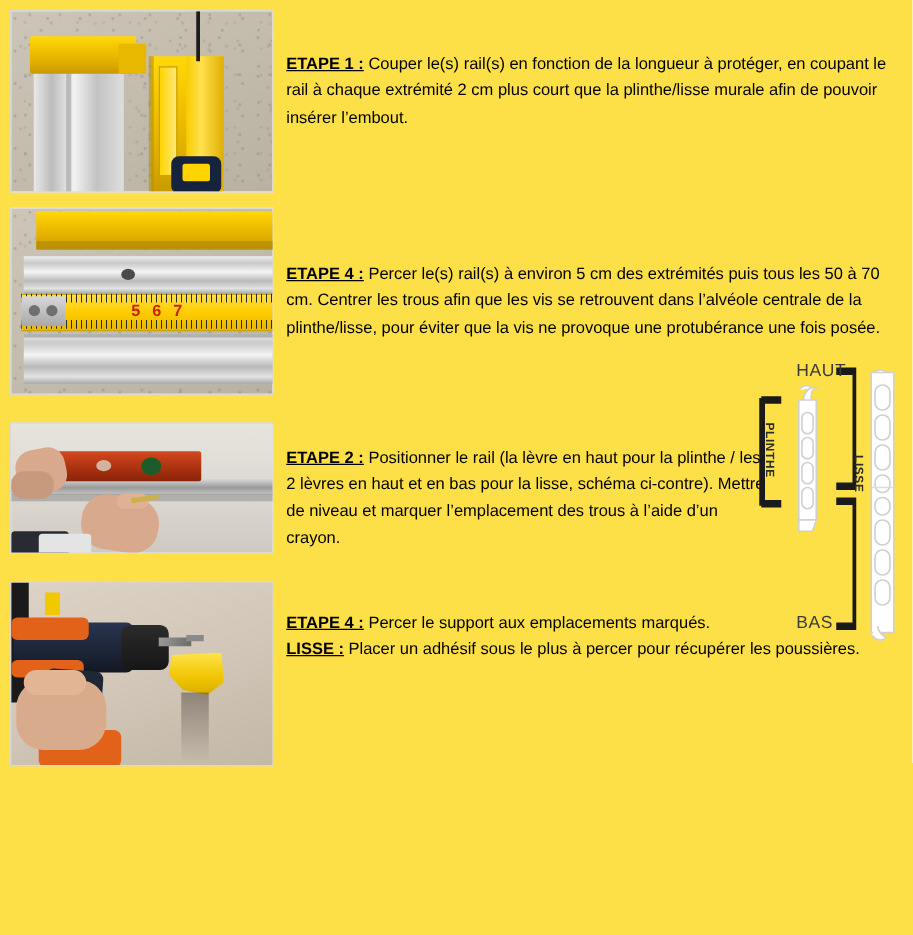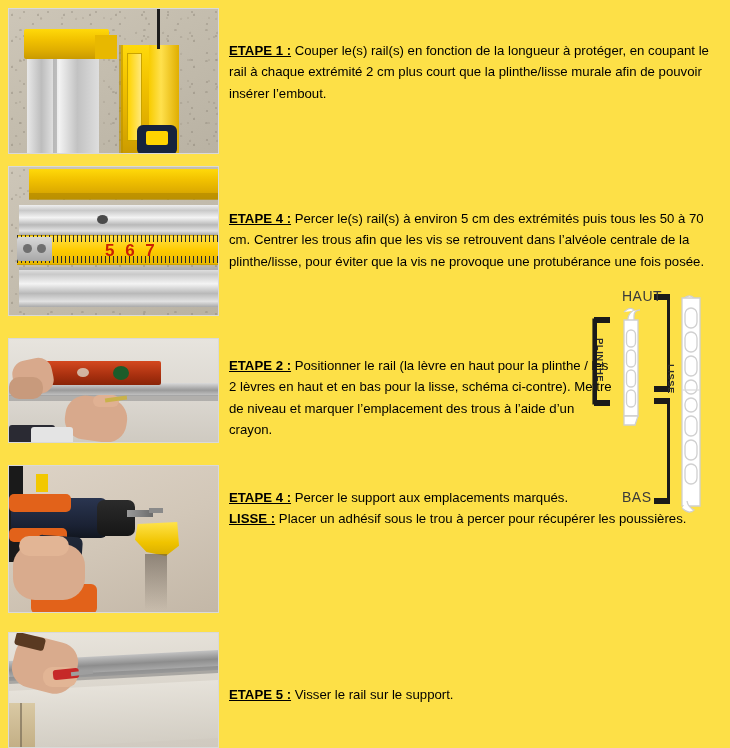--- a/index.html
+++ b/index.html
@@ -85,21 +85,21 @@
     background:linear-gradient(90deg,#e8e8e8 0%,#bdbdbd 20%,#f2f2f2 45%,#c2c2c2 70%,#dedede 100%);
   }
   .yellow {
     position:absolute;
     background:linear-gradient(180deg,#ffd90a 0%,#f2c200 35%,#e0ae00 70%,#c99a00 100%);
   }
 
   
   .diagram {
     position: absolute;
-    left: 586px;
+    left: 601px;
     top: 286px;
     width: 129px;
     height: 240px;
   }
   .diagram svg { display:block; }
   .dim-label {
     position: absolute;
     font-family: "Liberation Sans", sans-serif;
     font-weight: normal;
     color: #404040;
@@ -162,21 +162,21 @@
         <div class="alum" style="left:10px;top:38px;width:201px;height:30px;"></div>
 
         <div style="position:absolute;left:88px;top:48px;width:11px;height:9px;border-radius:50%;background:#4a4a4a;"></div>
 
         <div style="position:absolute;left:8px;top:68px;width:203px;height:28px;background:linear-gradient(180deg,#ffe04a,#ffcc00 50%,#e8b800);border-top:1px solid #cfa400;border-bottom:1px solid #cfa400;"></div>
         <div style="position:absolute;left:8px;top:68px;width:203px;height:7px;background:repeating-linear-gradient(90deg,#2a2a2a 0 1px,transparent 1px 4px);"></div>
         <div style="position:absolute;left:8px;top:89px;width:203px;height:7px;background:repeating-linear-gradient(90deg,#2a2a2a 0 1px,transparent 1px 4px);"></div>
         <div style="position:absolute;left:8px;top:70px;width:35px;height:24px;background:linear-gradient(180deg,#d8d8d8,#a8a8a8);border-radius:2px;"></div>
         <div style="position:absolute;left:14px;top:77px;width:9px;height:9px;border-radius:50%;background:#6f6f6f;"></div>
         <div style="position:absolute;left:28px;top:77px;width:9px;height:9px;border-radius:50%;background:#6f6f6f;"></div>
-        <div style="position:absolute;left:96px;top:74px;width:60px;height:16px;color:#cc2200;font-size:17px;font-weight:bold;letter-spacing:3px;">5 6 7</div>
+        <div style="position:absolute;left:96px;top:74px;width:60px;height:16px;color:#cc2200;font-size:13px;font-weight:bold;letter-spacing:3px;">5 6 7</div>
 
         <div class="alum" style="left:10px;top:100px;width:201px;height:40px;"></div>
         <div style="position:absolute;left:10px;top:100px;width:201px;height:3px;background:#8c8c8c;opacity:.6;"></div>
       </div>
     </div>
     <div class="text-col" style="top:42px;">
       <p>
         <span class="step-label">ETAPE 4 :</span><span> Percer le(s) rail(s) à environ 5 cm des extrémités puis tous les 50 à 70 cm. Centrer les trous afin que les vis se retrouvent dans l’alvéole centrale de la plinthe/lisse, pour éviter que la vis ne provoque une protubérance une fois posée.</span>
       </p>
     </div>
@@ -237,53 +237,25 @@
         <div style="position:absolute;left:136px;top:88px;width:22px;height:56px;background:linear-gradient(180deg,rgba(90,80,70,.55),rgba(140,130,118,0));"></div>
 
         <div style="position:absolute;left:27px;top:8px;width:12px;height:18px;background:#f2c800;"></div>
       </div>
     </div>
     <div class="text-col" style="top:22px;">
       <p>
         <span class="step-label">ETAPE 4 :</span><span> Percer le support aux emplacements marqués.</span>
       </p>
       <p>
-        <span class="step-label">LISSE :</span><span> Placer un adhésif sous le trou à percer pour récupérer les poussières.</span>
-      </p>
-    </div>
-  </div>
-
-  <div class="step" style="top:632px;height:116px;">
-    <div class="photo-frame" style="top:0;width:211px;height:116px;background:#ddd8cf;">
-      <div class="photo">
-        <div style="position:absolute;inset:0;background:linear-gradient(175deg,#e9e5dd 0%,#ddd8cf 40%,#cfc9bf 100%);"></div>
-
-        <div style="position:absolute;left:0;top:28px;width:211px;height:20px;background:linear-gradient(180deg,#c2c2c2,#8d8d8d 45%,#b8b8b8);transform:rotate(-3deg);transform-origin:left center;"></div>
-        <div style="position:absolute;left:0;top:44px;width:211px;height:7px;background:#7e7e7e;opacity:.55;transform:rotate(-3deg);transform-origin:left center;"></div>
-
-        <div style="position:absolute;left:0;top:58px;width:211px;height:58px;background:linear-gradient(180deg,#e6e2da,#d3cec4);transform:rotate(-3deg);transform-origin:left center;"></div>
-
-        <div style="position:absolute;left:0;top:70px;width:26px;height:46px;background:linear-gradient(180deg,#d9c9a4,#c2ae84);"></div>
-        <div style="position:absolute;left:11px;top:70px;width:2px;height:46px;background:#6e6250;opacity:.6;"></div>
-
-        <div style="position:absolute;left:4px;top:6px;width:64px;height:52px;border-radius:20px;background:#d9ab8d;transform:rotate(14deg);"></div>
-        <div style="position:absolute;left:34px;top:34px;width:34px;height:20px;border-radius:9px;background:#e2b595;"></div>
-
-        <div style="position:absolute;left:6px;top:2px;width:30px;height:13px;background:#5a3a22;border-radius:3px;transform:rotate(14deg);"></div>
-
-        <div style="position:absolute;left:44px;top:36px;width:26px;height:10px;background:#c62828;border-radius:3px;transform:rotate(-6deg);"></div>
-        <div style="position:absolute;left:62px;top:38px;width:22px;height:4px;background:#9e9e9e;transform:rotate(-6deg);"></div>
-      </div>
-    </div>
-    <div class="text-col" style="top:52px;">
-      <p>
-        <span class="step-label">ETAPE 5 :</span><span> Visser le rail sur le support.</span>
-      </p>
-    </div>
-  </div>
+        <span class="step-label">LISSE :</span><span> Placer un adhésif sous le plus à percer pour récupérer les poussières.</span>
+      </p>
+    </div>
+  </div>
+
 
   <div class="diagram">
     <svg width="129" height="240" viewBox="0 0 129 240">
 
       <g stroke="#1a1a1a" stroke-width="3.2" fill="none">
         <path d="M22,34 L8,34 L8,117 L22,117"></path>
         <path d="M8,34 L22,34"></path>
       </g>
       <path d="M8,31 L24,31 L24,37 L11,37 L11,114 L24,114 L24,120 L8,120 Z" fill="#1a1a1a"></path>
 

